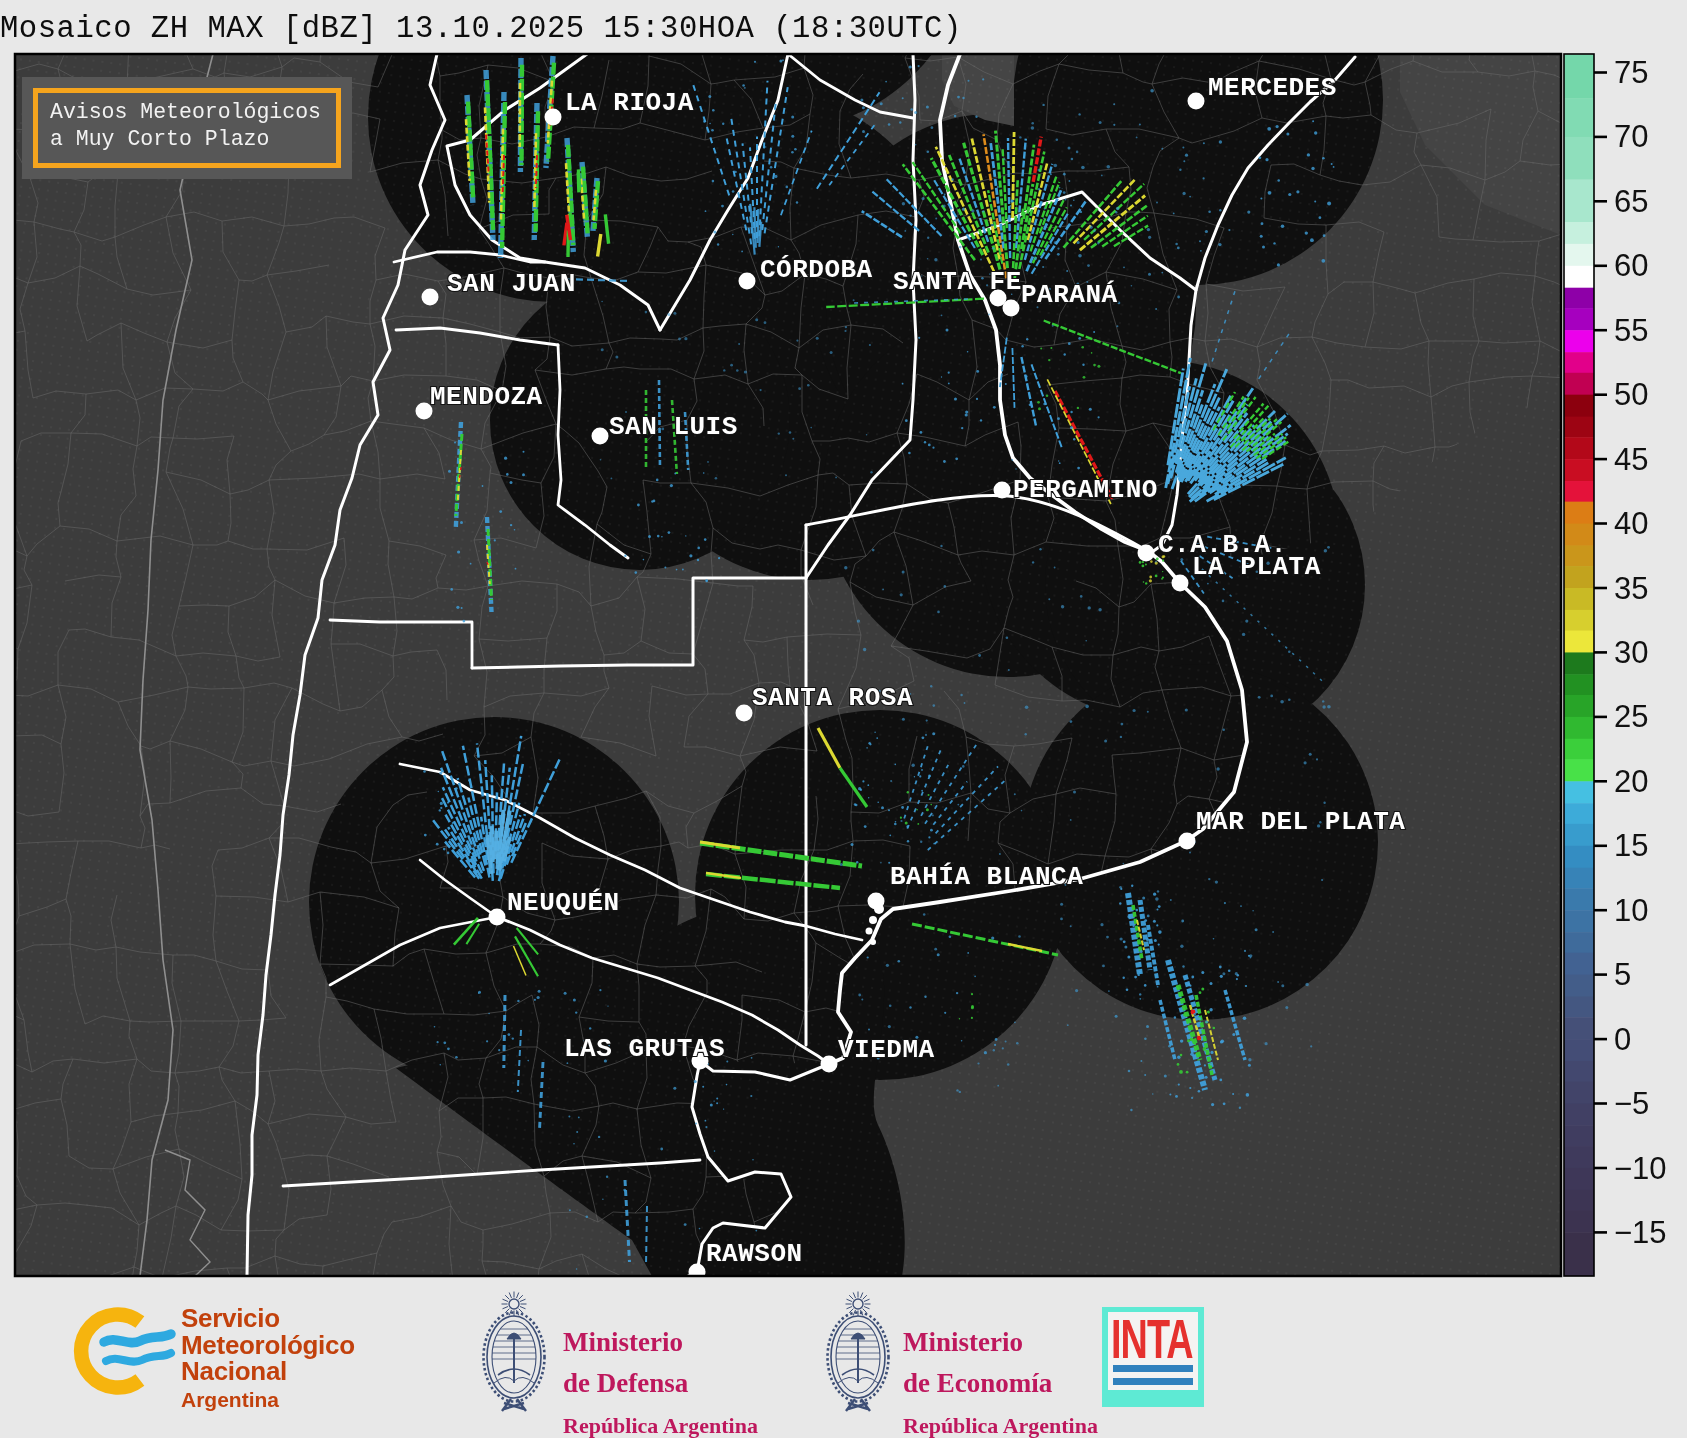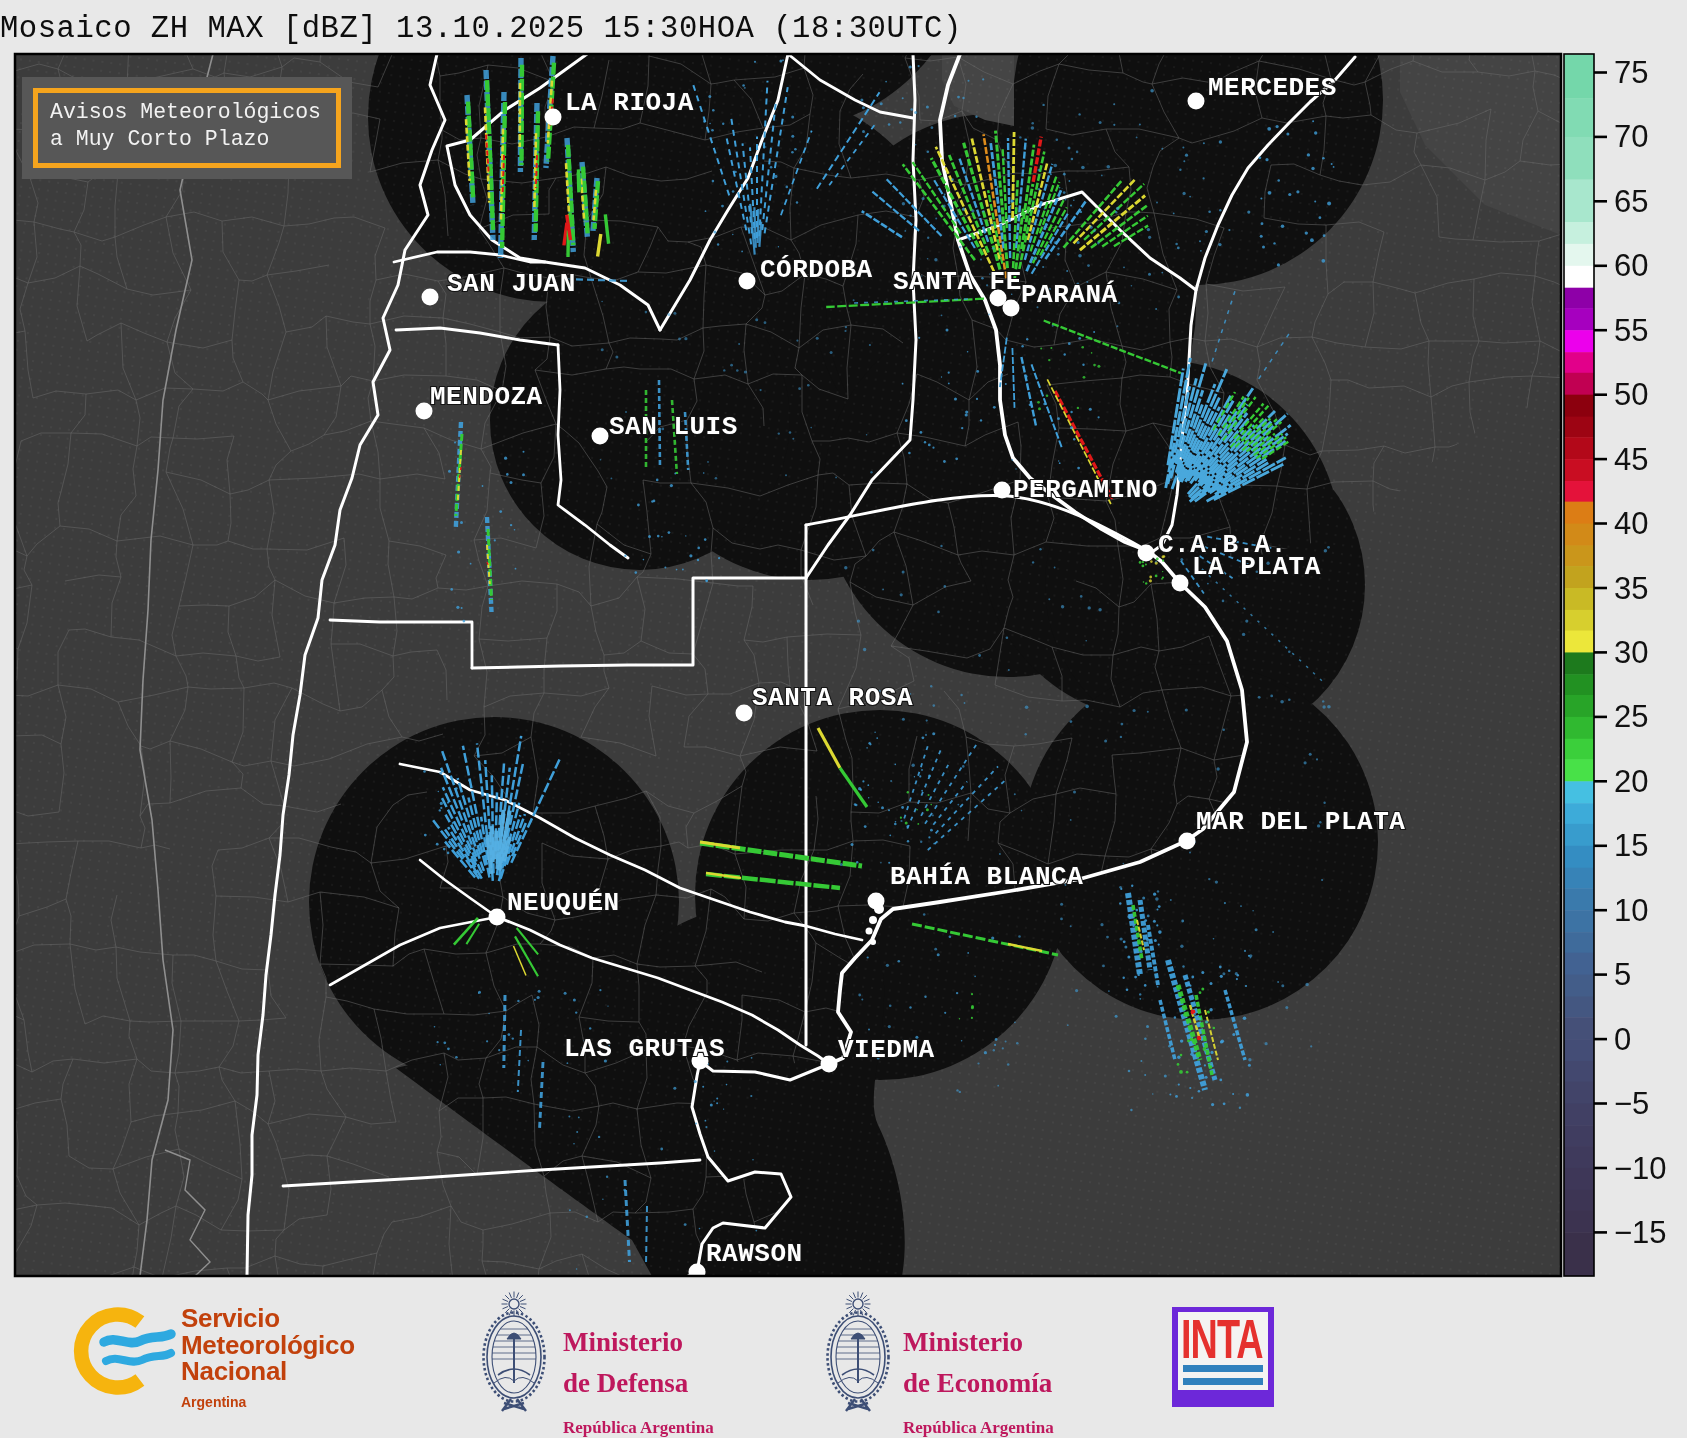--- a/index.html
+++ b/index.html
@@ -1,22 +1,22 @@
 <!DOCTYPE html>
 <html><head><meta charset="utf-8"><style>
 html,body{margin:0;padding:0;background:#e8e8e8;width:1687px;height:1438px;overflow:hidden}
 *{box-sizing:border-box}
 #title{position:absolute;left:0;top:12px;width:1590px;text-align:left;font-family:"Liberation Mono",monospace;font-size:30.6px;color:#0d0d0d;white-space:pre;letter-spacing:0.5px}
 #avisos{position:absolute;left:22px;top:77px;width:330px;height:102px;background:#575757;padding:11px}
 #avisosin{width:100%;height:100%;border:5px solid #f5a41d;padding:6px 12px;font-family:"Liberation Mono",monospace;font-size:21.5px;line-height:27px;color:#f2f2f2;white-space:pre}
 .ftxt{position:absolute;font-family:Liberation Sans, sans-serif;color:#c2410c;font-weight:700;line-height:26.5px;font-size:26px;letter-spacing:-0.3px}
-.fsub{font-weight:600;font-size:14px;letter-spacing:0}
+.fsub{font-weight:600;font-size:21px;letter-spacing:0}
 .mtxt{position:absolute;font-family:Liberation Serif, serif;color:#be185d;font-weight:700;font-size:27px;line-height:41px}
-.msub{font-size:17px;font-weight:600}
-#inta{position:absolute;left:1172px;top:1307px;width:102px;height:100px;background:#6d28d9}
+.msub{font-size:22px;font-weight:600}
+#inta{position:absolute;left:1102px;top:1307px;width:102px;height:100px;background:#5eead4}
 #intaw{position:absolute;left:6px;top:5px;width:90px;height:78px;background:#f4f3f2}
 #intat{position:absolute;left:3px;top:-5px;width:160px;height:60px;color:#e5312e;font-family:"Liberation Sans",sans-serif;font-weight:700;font-size:60px;letter-spacing:-1.5px;transform:scale(0.63,0.93);transform-origin:0 0}
 .ibar{position:absolute;left:5px;width:80px;height:7px;background:#3181bd}
 </style></head><body>
 <svg width="1687" height="1438" style="position:absolute;left:0;top:0" xmlns="http://www.w3.org/2000/svg">
 <defs>
 <clipPath id="mapc">
         <rect x="15" y="54" width="1546" height="1222"></rect>
       </clipPath>
 <clipPath id="landc">

